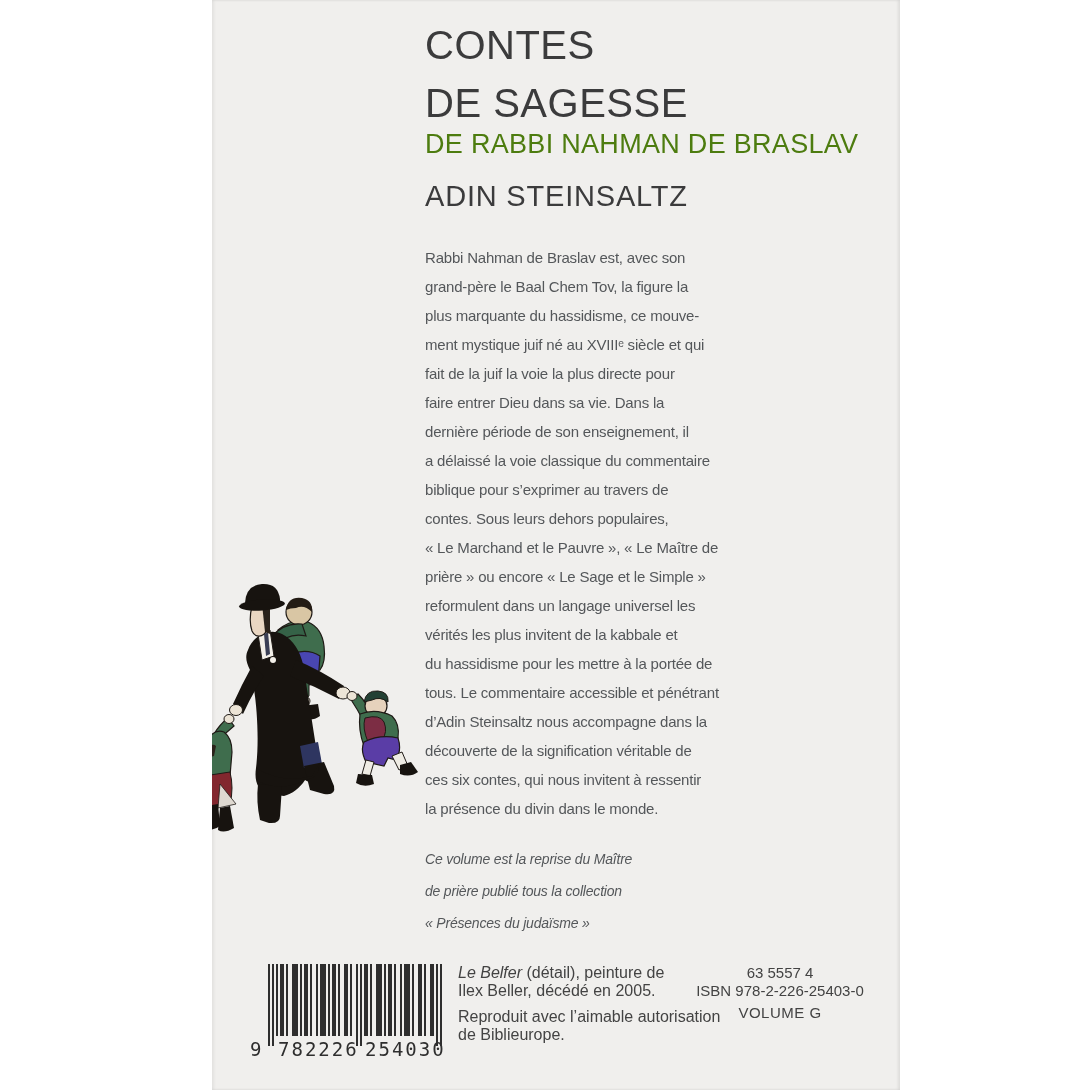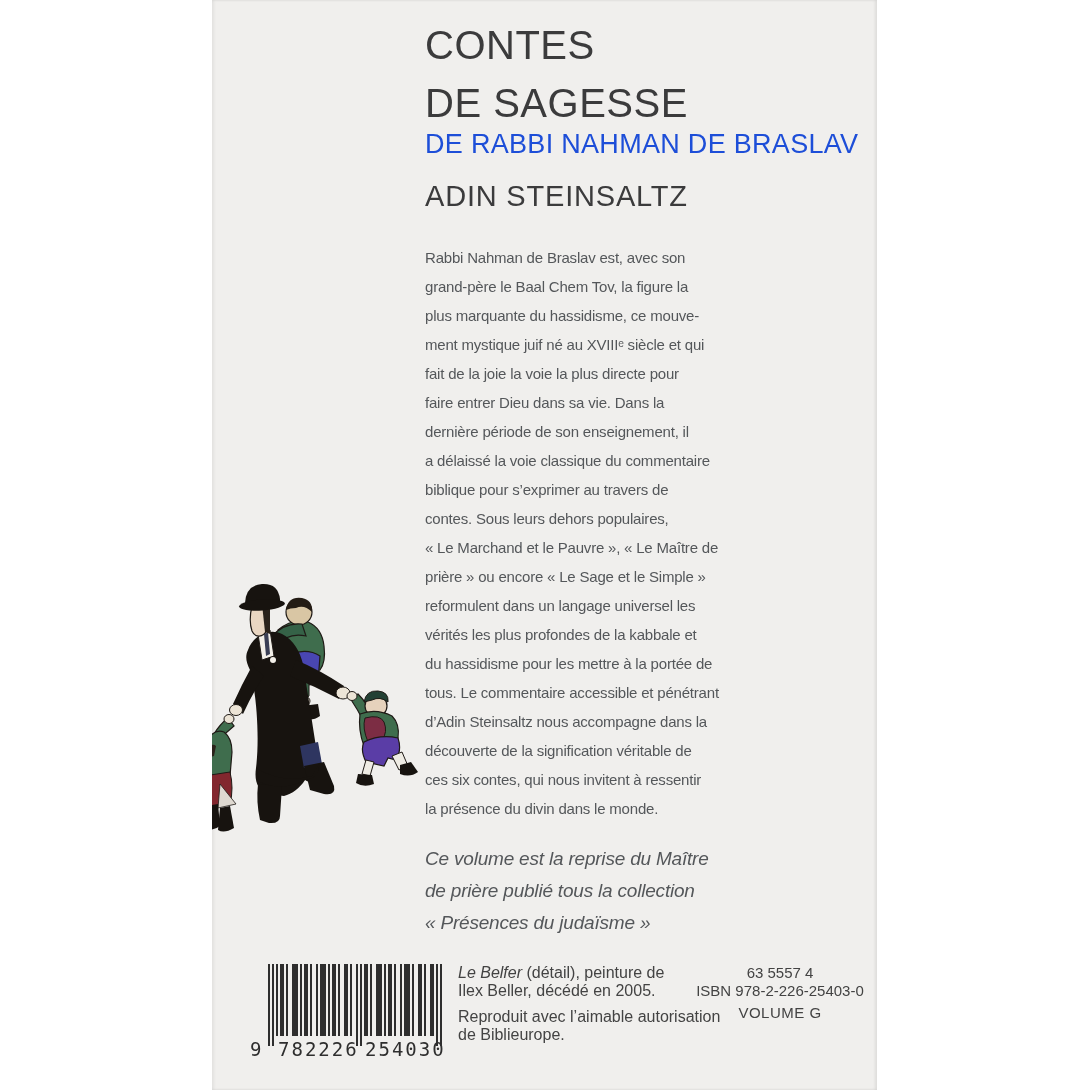--- a/index.html
+++ b/index.html
@@ -5,42 +5,43 @@
   html,body{margin:0;padding:0;}
   body{
     width:1090px;height:1090px;position:relative;background:#ffffff;
     font-family:"Liberation Sans", sans-serif;overflow:hidden;
   }
   .page{position:absolute;inset:0;background:#ffffff;}
   .cover{
     position:absolute;left:212px;top:0;width:665px;height:1090px;
     background:#f0efed;
     box-shadow:inset 2px 0 3px rgba(0,0,0,0.06), inset -2px 0 3px rgba(0,0,0,0.08);
+    padding-left:23px;
   }
   .abs{position:absolute;white-space:nowrap;}
   
   .title-line{
     left:213px;color:#3b3b3c;font-weight:400;font-size:40px;
     letter-spacing:0.5px;line-height:1;
   }
   .subtitle{
-    left:213px;top:131px;color:#1d4ed8;font-size:27px;letter-spacing:0.3px;line-height:1;
+    left:213px;top:131px;color:#4d7c0f;font-size:27px;letter-spacing:0.3px;line-height:1;
   }
   .author{
     left:213px;top:182px;color:#3b3b3c;font-size:29px;letter-spacing:0.8px;line-height:1;
   }
   
   .body-block{
     position:absolute;left:213px;top:243px;width:452px;
     color:#54575a;font-size:15px;line-height:29px;letter-spacing:-0.2px;
   }
   .body-block div{white-space:nowrap;}
   .note-block{
     position:absolute;left:213px;top:843px;
-    color:#54575a;font-size:19px;line-height:32px;font-style:italic;letter-spacing:-0.2px;
+    color:#54575a;font-size:14px;line-height:32px;font-style:italic;letter-spacing:-0.2px;
   }
   .note-block div{white-space:nowrap;}
   
   .credits{
     position:absolute;left:246px;top:964px;color:#434343;
     font-size:16px;line-height:18px;
   }
   .credits .gap{height:8px;}
   .credits .it{font-style:italic;}
   .edition{
@@ -64,30 +65,30 @@
     <div class="abs title-line" style="top:25px">CONTES</div>
     <div class="abs title-line" style="top:83px">DE SAGESSE</div>
     <div class="abs subtitle">DE RABBI NAHMAN DE BRASLAV</div>
     <div class="abs author">ADIN STEINSALTZ</div>
 
     <div class="body-block">
       <div>Rabbi Nahman de Braslav est, avec son</div>
       <div>grand-père le Baal Chem Tov, la figure la</div>
       <div>plus marquante du hassidisme, ce mouve-</div>
       <div>ment mystique juif né au XVIIIᵉ siècle et qui</div>
-      <div>fait de la joie la voie la plus directe pour</div>
+      <div>fait de la juif la voie la plus directe pour</div>
       <div>faire entrer Dieu dans sa vie. Dans la</div>
       <div>dernière période de son enseignement, il</div>
       <div>a délaissé la voie classique du commentaire</div>
       <div>biblique pour s’exprimer au travers de</div>
       <div>contes. Sous leurs dehors populaires,</div>
       <div>« Le Marchand et le Pauvre », « Le Maître de</div>
       <div>prière » ou encore « Le Sage et le Simple »</div>
       <div>reformulent dans un langage universel les</div>
-      <div>vérités les plus profondes de la kabbale et</div>
+      <div>vérités les plus invitent de la kabbale et</div>
       <div>du hassidisme pour les mettre à la portée de</div>
       <div>tous. Le commentaire accessible et pénétrant</div>
       <div>d’Adin Steinsaltz nous accompagne dans la</div>
       <div>découverte de la signification véritable de</div>
       <div>ces six contes, qui nous invitent à ressentir</div>
       <div>la présence du divin dans le monde.</div>
     </div>
 
     <div class="note-block">
       <div>Ce volume est la reprise du Maître</div>

